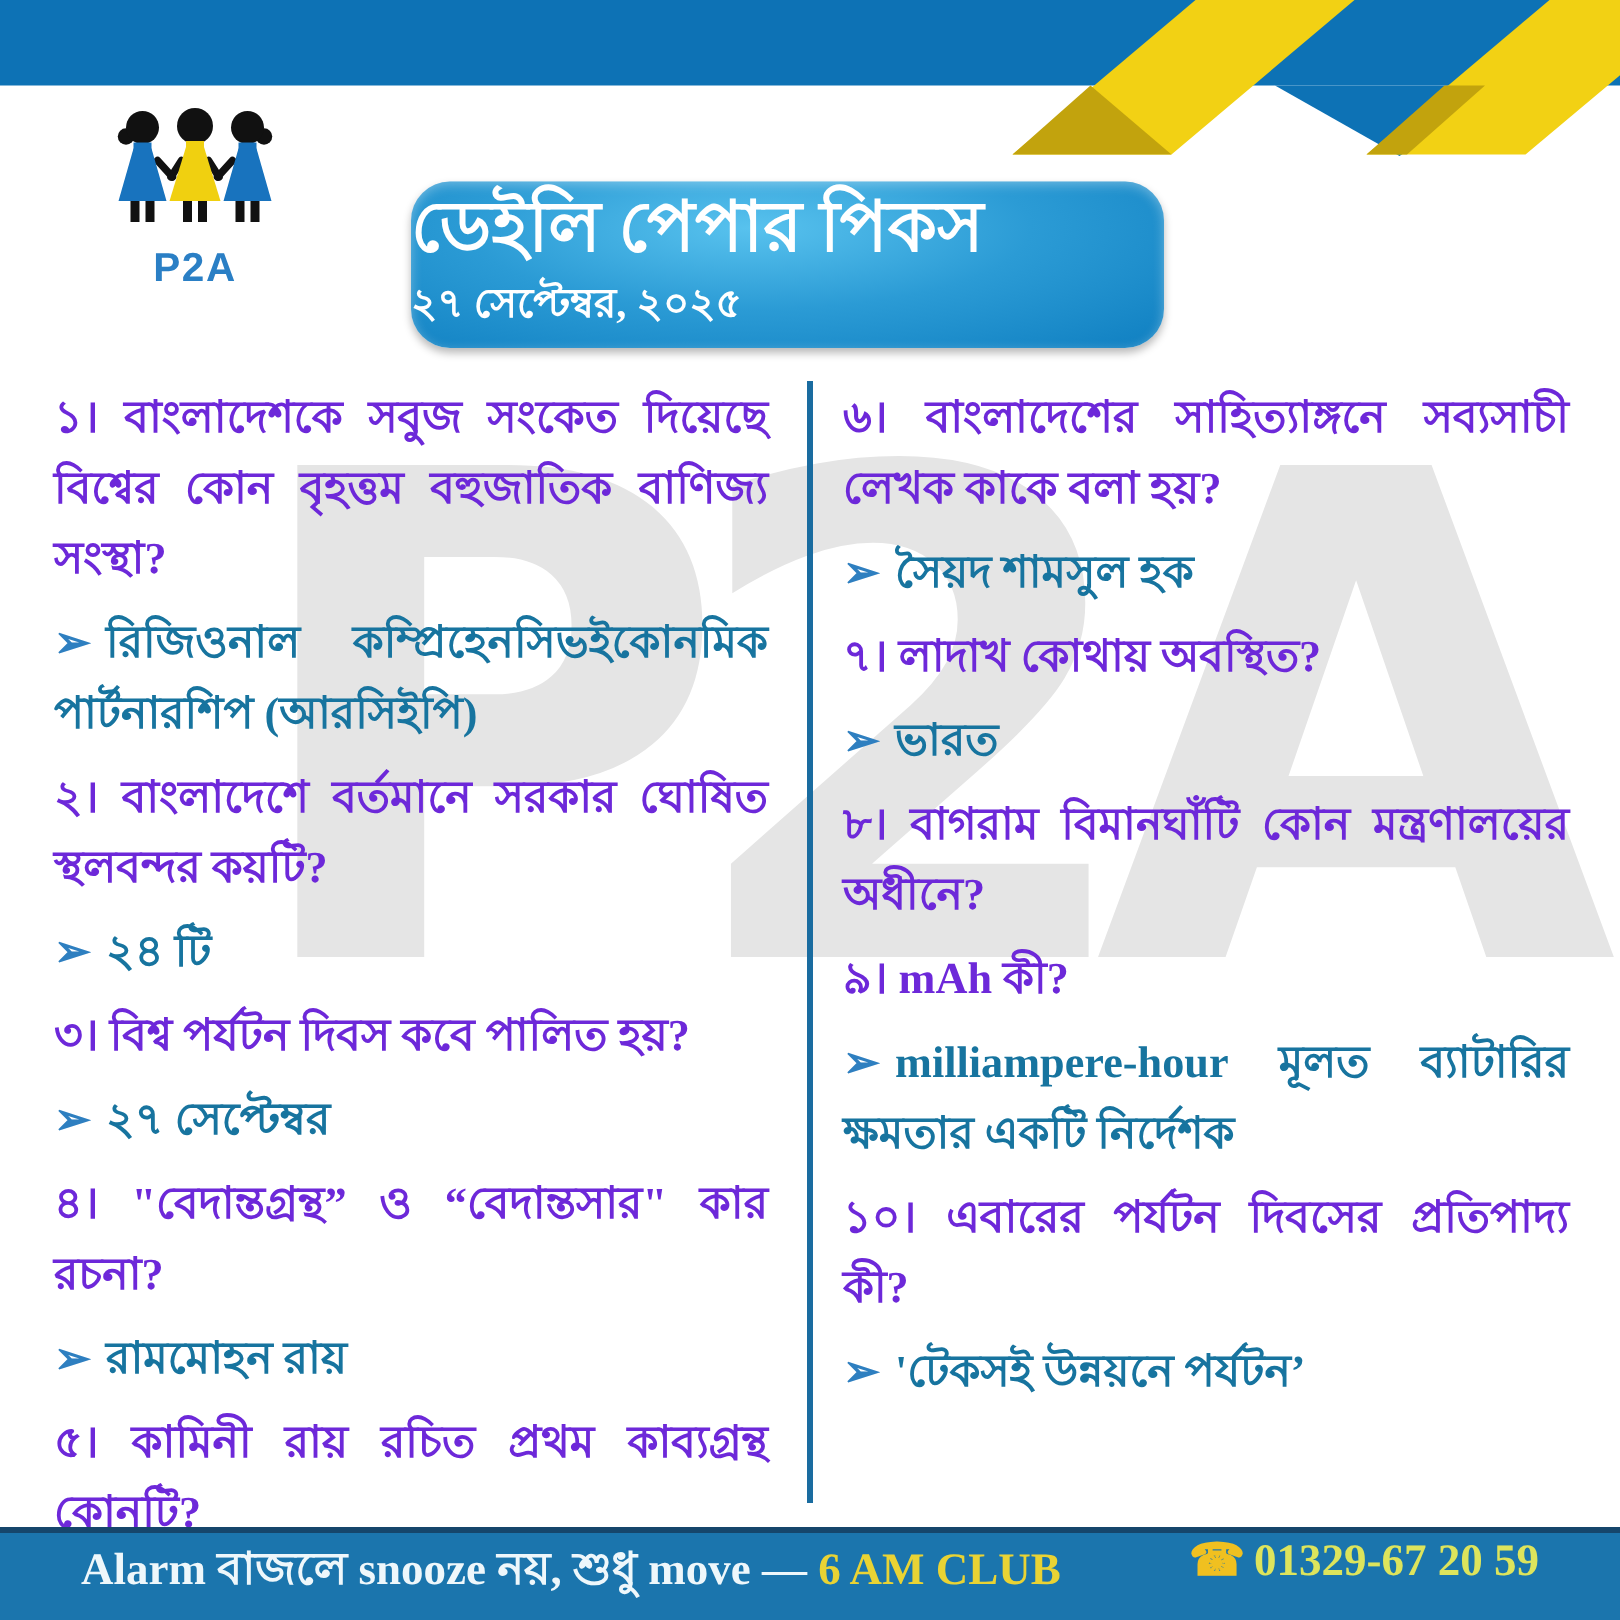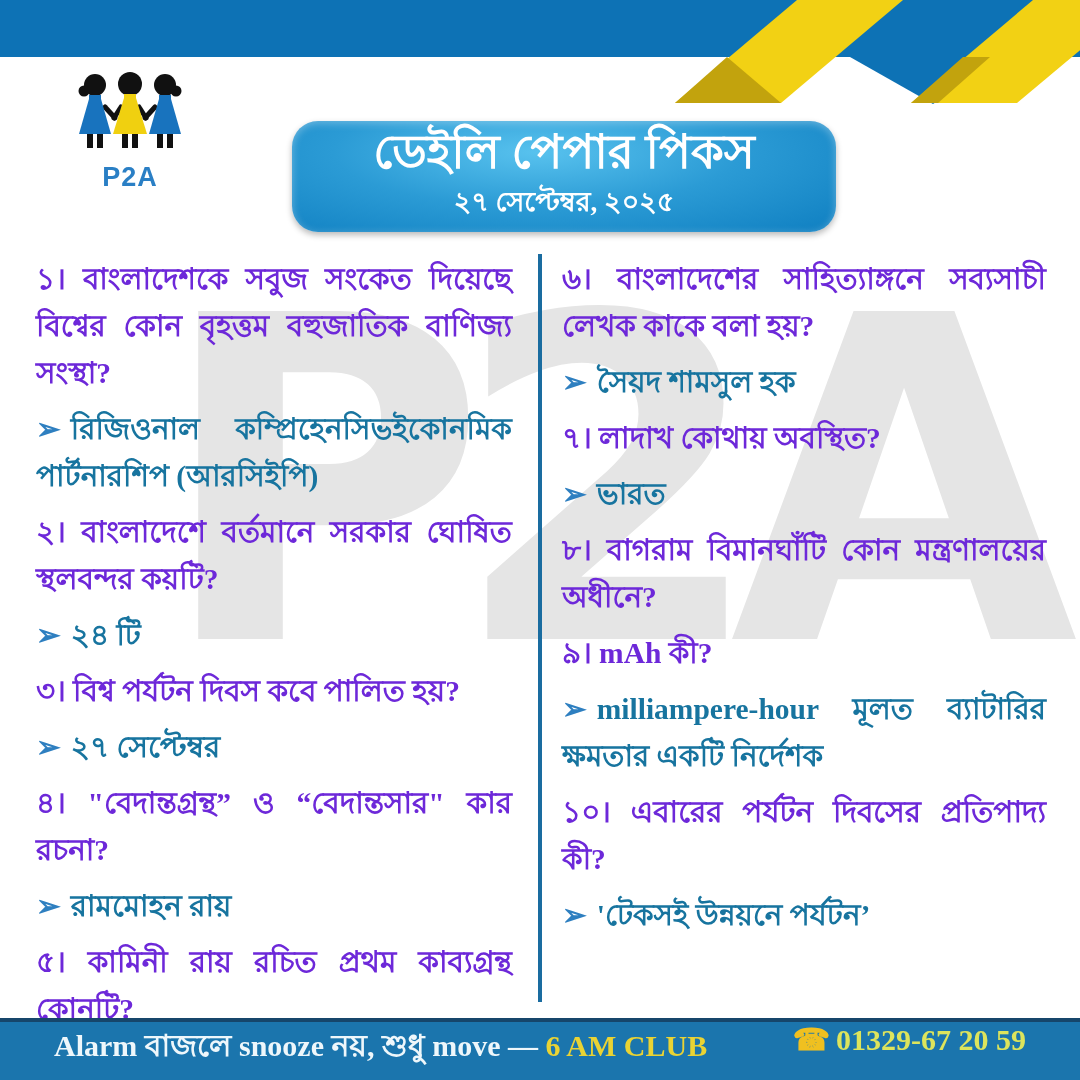--- a/index.html
+++ b/index.html
@@ -8,24 +8,24 @@
 
   
   .topdeco{position:absolute;left:0;top:0;width:1080px;height:170px;}
 
   
   .logo{position:absolute;left:52px;top:70px;width:156px;text-align:center;}
   .logo-text{color:#2a7fc5;font-weight:bold;font-size:27px;letter-spacing:1px;
              font-family:"Liberation Sans",sans-serif;margin-top:-4px;}
 
   
-  .pill{position:absolute;left:292px;top:121px;width:544px;height:111px;border-radius:26px;
+  .pill{position:absolute;left:274px;top:121px;width:502px;height:111px;border-radius:26px;
         background:radial-gradient(ellipse at 45% 28%, #58c2ee 0%, #2b9bd5 48%, #0f7fc1 100%);
         box-shadow:0 3px 6px rgba(0,0,0,.28), inset 0 2px 8px rgba(255,255,255,.35);
-        color:#fff;text-align:center;display:flex;flex-direction:column;justify-content:center;gap:3px;}
+        color:#fff;display:flex;flex-direction:column;justify-content:center;gap:3px;}
   .pill-title{font-size:47px;font-weight:bold;line-height:1.1;}
   .pill-date{font-size:27px;font-weight:bold;}
 
   
   .watermark{position:absolute;left:120px;top:258px;width:960px;text-align:center;
              font-family:"DejaVu Sans",sans-serif;font-weight:bold;font-size:450px;line-height:1;
              color:#e5e5e5;letter-spacing:-35px;user-select:none;}
 
   
   .col{position:absolute;top:256px;}

